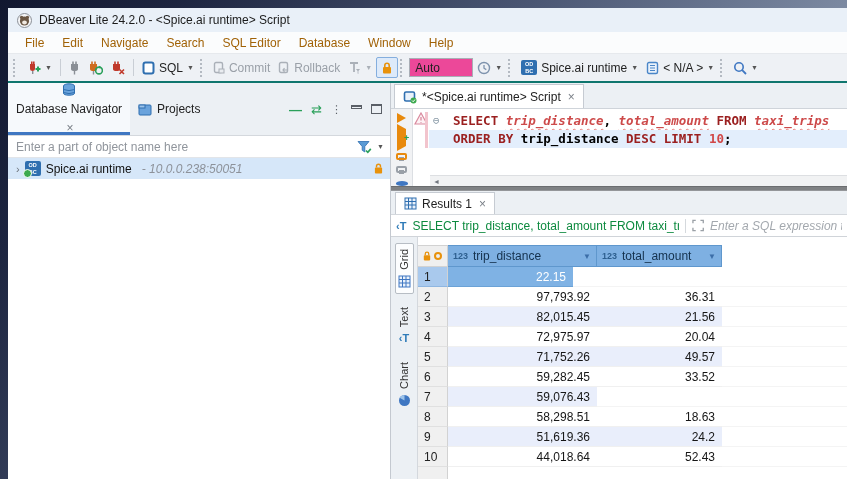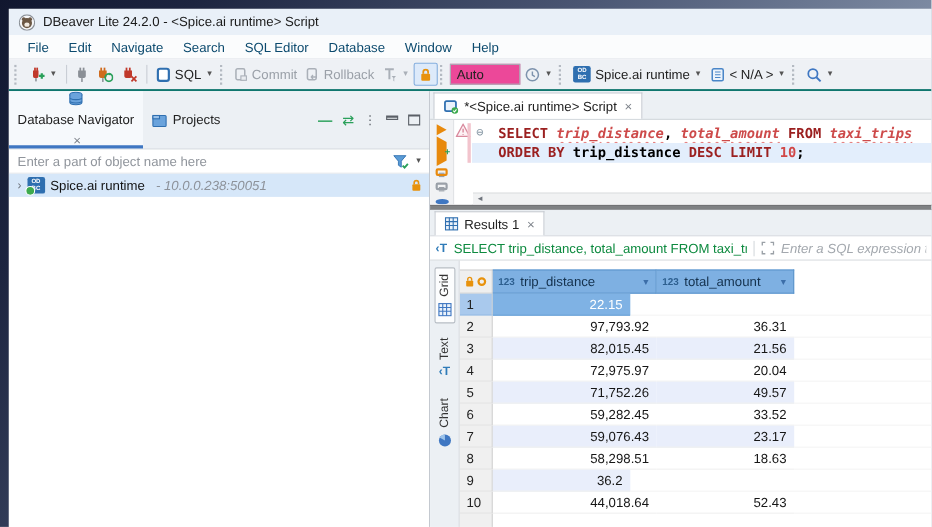--- a/index.html
+++ b/index.html
@@ -6,21 +6,21 @@
   body { font-family:"Liberation Sans", sans-serif; }
   .desktop { position:relative; width:847px; height:479px; overflow:hidden;
     background:linear-gradient(125deg,#11172f 0%,#1d2540 15%,#4a5673 45%,#8795ac 78%,#a2b0c2 100%); }
   .window { position:absolute; left:8px; top:8px; width:839px; height:471px;
     background:#fff; display:flex; flex-direction:column; overflow:hidden; }
 
   
   .titlebar { flex:0 0 24px; background:#e9f0f8; display:flex; align-items:center; gap:7px;
     padding:0 9px; font-size:12px; color:#1b1b1b; }
   .menubar { flex:0 0 22px; background:#fbfcfd; border-bottom:1px solid #e6e9ed;
-    display:flex; align-items:center; padding:0 8px; font-size:12px; color:#0c4a6e; }
+    display:flex; align-items:center; padding:0 8px; font-size:12px; color:#a16207; }
   .menu-item { padding:2px 9px; cursor:default; }
   .toolbar { flex:0 0 29px; background:#eef1f5; border-bottom:2px solid #0f766e;
     display:flex; align-items:center; padding:0 3px; font-size:12px; color:#222; }
   .tbtn { display:flex; align-items:center; gap:4px; padding:2px 4px; white-space:nowrap; }
   .tbtn.disabled { color:#9aa0a8; }
   .caret { font-size:7px; color:#555; line-height:1; }
   .caret.dis { color:#aab0b8; }
   .grip { width:5px; height:18px; border-left:2px dotted #b4bac2; margin:0 4px 0 2px; }
   .sep { width:1px; height:17px; background:#c9ced5; margin:0 4px; }
   .combo { background:#ec4899; border:1px solid #a9aeb6; width:64px; height:19px;
@@ -485,32 +485,32 @@
                 </div>
                 <div class="grid-row">
                   <span class="rnum">6</span>
                   <span class="cell col1">59,282.45</span>
                   <span class="cell col2">33.52</span>
                   <span class="fill"></span>
                 </div>
                 <div class="grid-row tinted">
                   <span class="rnum">7</span>
                   <span class="cell col1">59,076.43</span>
-                  <span class="cell col2">23.17</span>
                   <span class="fill"></span>
                 </div>
                 <div class="grid-row">
                   <span class="rnum">8</span>
                   <span class="cell col1">58,298.51</span>
                   <span class="cell col2">18.63</span>
                   <span class="fill"></span>
                 </div>
                 <div class="grid-row tinted">
                   <span class="rnum">9</span>
-                  <span class="cell col2">36.2</span>
+                  <span class="cell col1">51,619.36</span>
+                  <span class="cell col2">24.2</span>
                   <span class="fill"></span>
                 </div>
                 <div class="grid-row">
                   <span class="rnum">10</span>
                   <span class="cell col1">44,018.64</span>
                   <span class="cell col2">52.43</span>
                   <span class="fill"></span>
                 </div>
               </div>
             <div class="stub-row">

